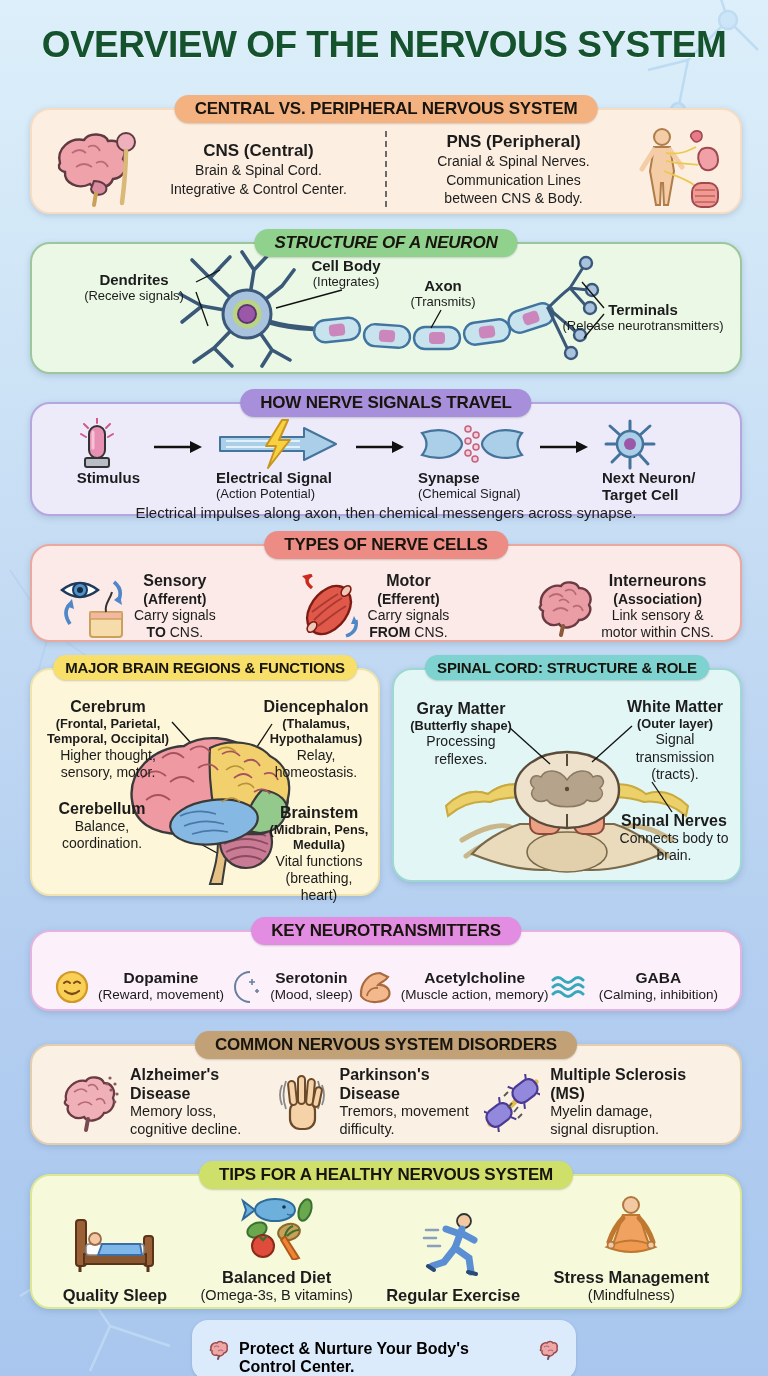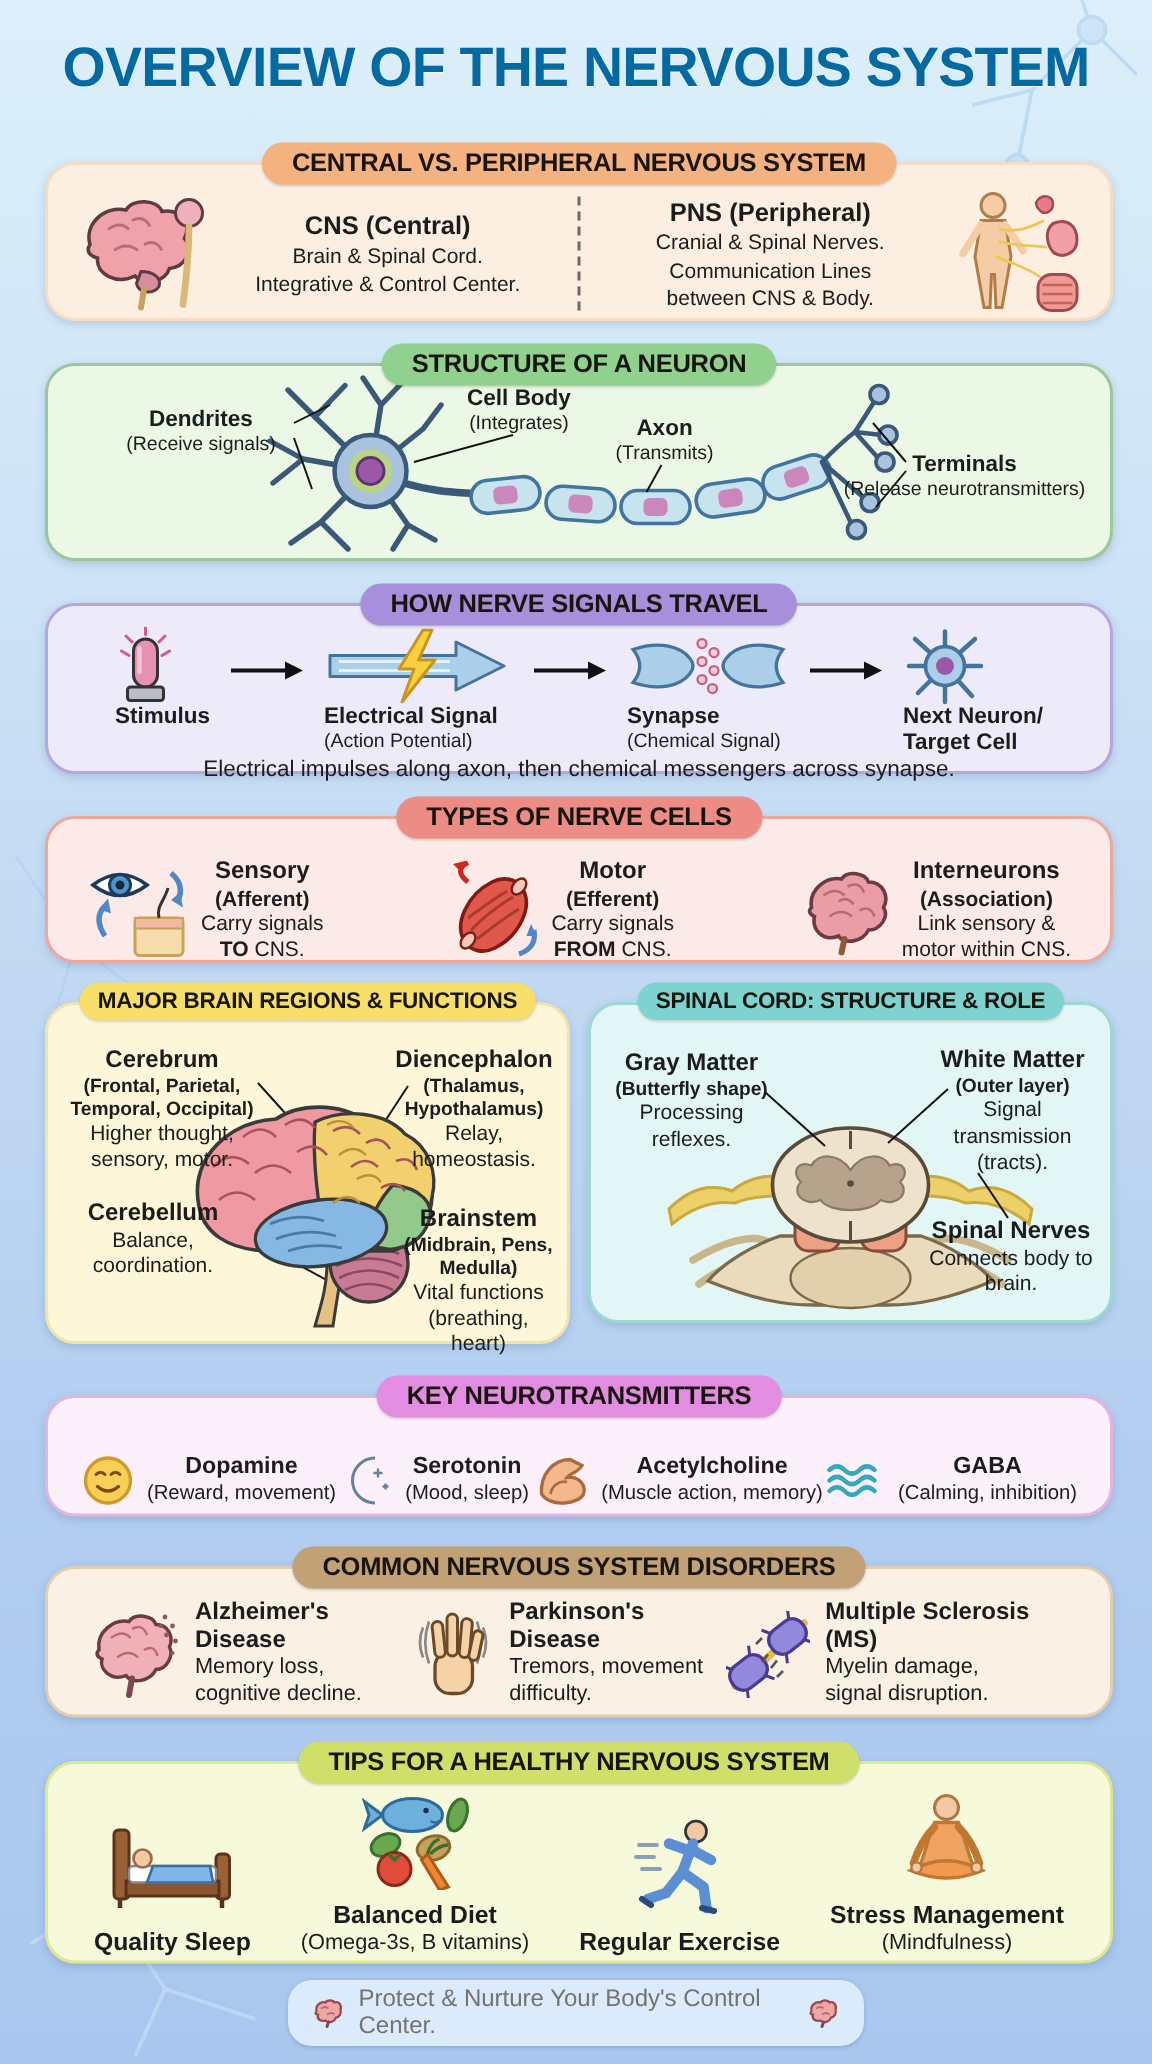--- a/index.html
+++ b/index.html
@@ -1,21 +1,21 @@
 <!DOCTYPE html>
 <html><head>
 <meta charset="utf-8">
 <style>
   html,body{margin:0;padding:0;}
   body{width:768px;height:1376px;position:relative;overflow:hidden;
        font-family:"Liberation Sans", sans-serif;color:#1c1c1c;
        background:linear-gradient(180deg,#dceffa 0%,#d2e7f7 18%,#c3daf3 45%,#b3cef0 70%,#a9c7ee 100%);}
   .deco{position:absolute;opacity:.45;pointer-events:none;}
   #page-title{position:absolute;top:24px;left:0;width:768px;text-align:center;
-      font-size:37px;font-weight:800;letter-spacing:-.5px;color:#0369a1;
+      font-size:37px;font-weight:800;letter-spacing:-.5px;color:#14532d;
       text-shadow:0 1px 0 rgba(255,255,255,.65);}
   .panel{position:absolute;border-radius:20px;box-shadow:0 2px 6px rgba(60,90,130,.22);}
   .pill{position:absolute;top:-15px;left:50%;transform:translateX(-50%);white-space:nowrap;
       padding:4px 20px;border-radius:16px;font-weight:700;font-size:17px;letter-spacing:-.2px;
       color:#18140e;box-shadow:0 1px 2px rgba(0,0,0,.18);z-index:3;}
   .pill-sm{font-size:15px;padding:4px 12px;}
   .row{display:flex;align-items:center;height:100%;}
   .center{text-align:center;}
   .h17{font-weight:700;font-size:17px;line-height:1.25;}
   .t14{font-size:14px;line-height:1.3;}
@@ -92,21 +92,21 @@
         <path d="M60 6 C64 2 70 4 70 9 C70 14 64 17 61 13 C58 10 58 8 60 6 Z" fill="#e87a8a" stroke="#a04a50" stroke-width="1.6"></path>
         <path d="M70 22 C80 18 86 24 86 33 C86 42 76 46 70 41 C66 36 64 27 70 22 Z" fill="#f2a0a8" stroke="#a04a50" stroke-width="2"></path>
         <rect x="60" y="56" width="26" height="24" rx="9" fill="#ef9a92" stroke="#a04a50" stroke-width="2"></rect>
         <path d="M63 63 H83 M63 69 H83 M63 75 H83" stroke="#c4625a" stroke-width="1.6" fill="none"></path>
       </svg>
     </span>
   </div>
 </section>
 
 <section class="panel" style="top:242px;left:30px;width:708px;height:128px;background:#ebf8e6;border:2px solid #9cc79c;">
-  <div class="pill" style="background:#8fd18d;">STRUCTURE OF A NEURON</div>
+  <div class="pill" style="background:#8fd18d;font-style:italic;">STRUCTURE OF A NEURON</div>
   <svg width="708" height="128" viewBox="0 0 708 128" style="position:absolute;left:0;top:0;">
     <g stroke="#3a5878" stroke-width="3.6" fill="none" stroke-linecap="round">
       <path d="M215 70 L178 34 M178 34 L160 16 M178 34 L198 13"></path>
       <path d="M215 70 L170 62 M170 62 L148 50 M170 62 L150 78"></path>
       <path d="M215 70 L182 104 M182 104 L162 118 M182 104 L200 122"></path>
       <path d="M215 70 L222 26 M222 26 L210 8 M222 26 L238 9"></path>
       <path d="M215 70 L250 42 M250 42 L262 26"></path>
       <path d="M215 70 L240 106 M240 106 L230 122 M240 106 L258 116"></path>
     </g>
     <circle cx="215" cy="70" r="24" fill="#a9c2de" stroke="#3a5878" stroke-width="3"></circle>
@@ -595,21 +595,21 @@
 
 <div style="position:absolute;top:1320px;left:50%;transform:translateX(-50%);display:flex;align-items:center;gap:9px;
          background:#dcebfb;padding:4px 16px;border-radius:16px;box-shadow:0 1px 3px rgba(60,90,130,.25);">
   <span>
     <svg width="22" height="21" viewBox="0 0 22 21">
       <path d="M3 9 C2 5 6 2 9 3 C10 1 14 1 15 3 C18 2 20 5 19 8 C20 10 18 13 16 13 C15 16 11 17 9 15 C6 16 3 14 4 11 C2 11 2 10 3 9 Z" fill="#eda7a7" stroke="#984a4a" stroke-width="1.5"></path>
       <path d="M6 7 q3 -2 5 0 M10 11 q3 -2 5 0" stroke="#b86a74" stroke-width="1.2" fill="none"></path>
       <path d="M11 16 L10 19" stroke="#7a4a52" stroke-width="2" stroke-linecap="round"></path>
     </svg>
   </span>
-  <span style="font-weight:400;font-size:16px;color:#737373;">Protect &amp; Nurture Your Body's Control Center.</span>
+  <span style="font-weight:700;font-size:16px;color:#000000;margin-top:16px;">Protect &amp; Nurture Your Body's Control Center.</span>
   <span>
     <svg width="22" height="21" viewBox="0 0 22 21">
       <path d="M3 9 C2 5 6 2 9 3 C10 1 14 1 15 3 C18 2 20 5 19 8 C20 10 18 13 16 13 C15 16 11 17 9 15 C6 16 3 14 4 11 C2 11 2 10 3 9 Z" fill="#eda7a7" stroke="#984a4a" stroke-width="1.5"></path>
       <path d="M6 7 q3 -2 5 0 M10 11 q3 -2 5 0" stroke="#b86a74" stroke-width="1.2" fill="none"></path>
       <path d="M11 16 L10 19" stroke="#7a4a52" stroke-width="2" stroke-linecap="round"></path>
     </svg>
   </span>
 </div>
 
 </body></html>

